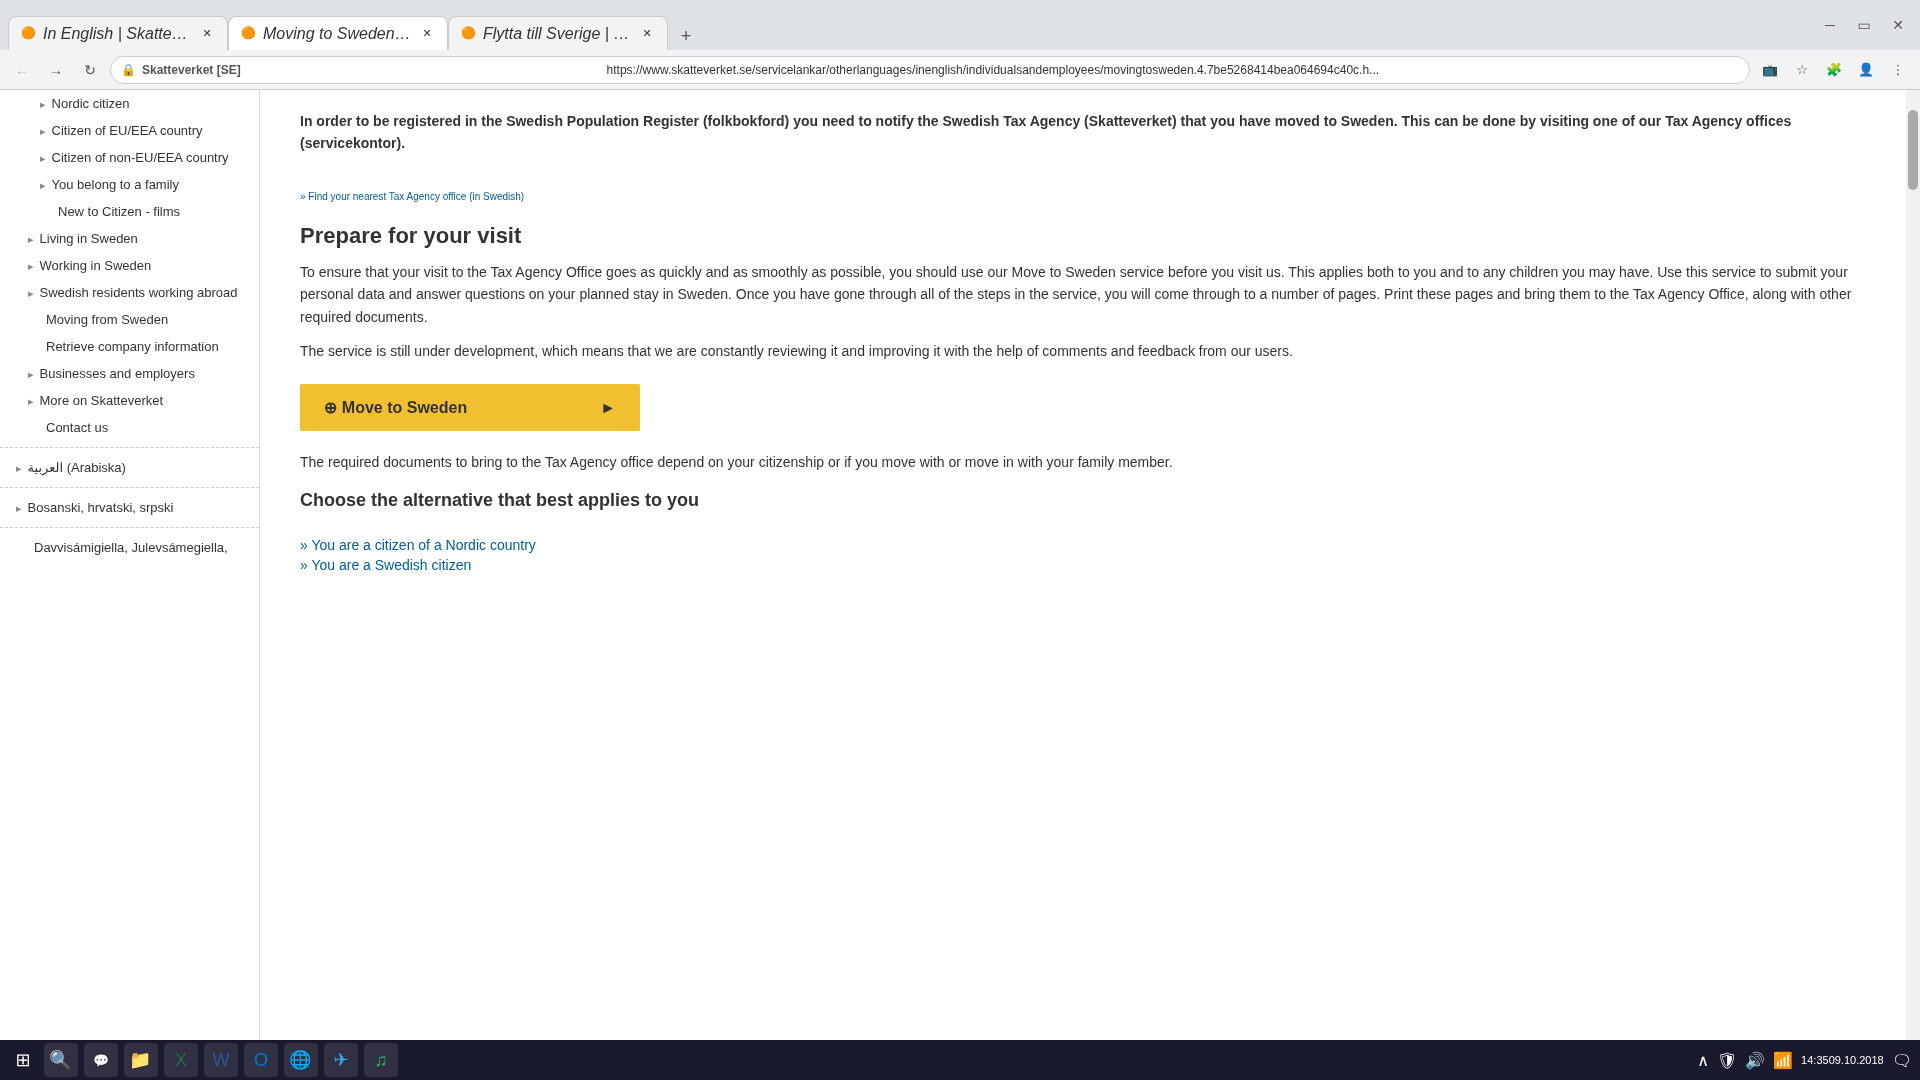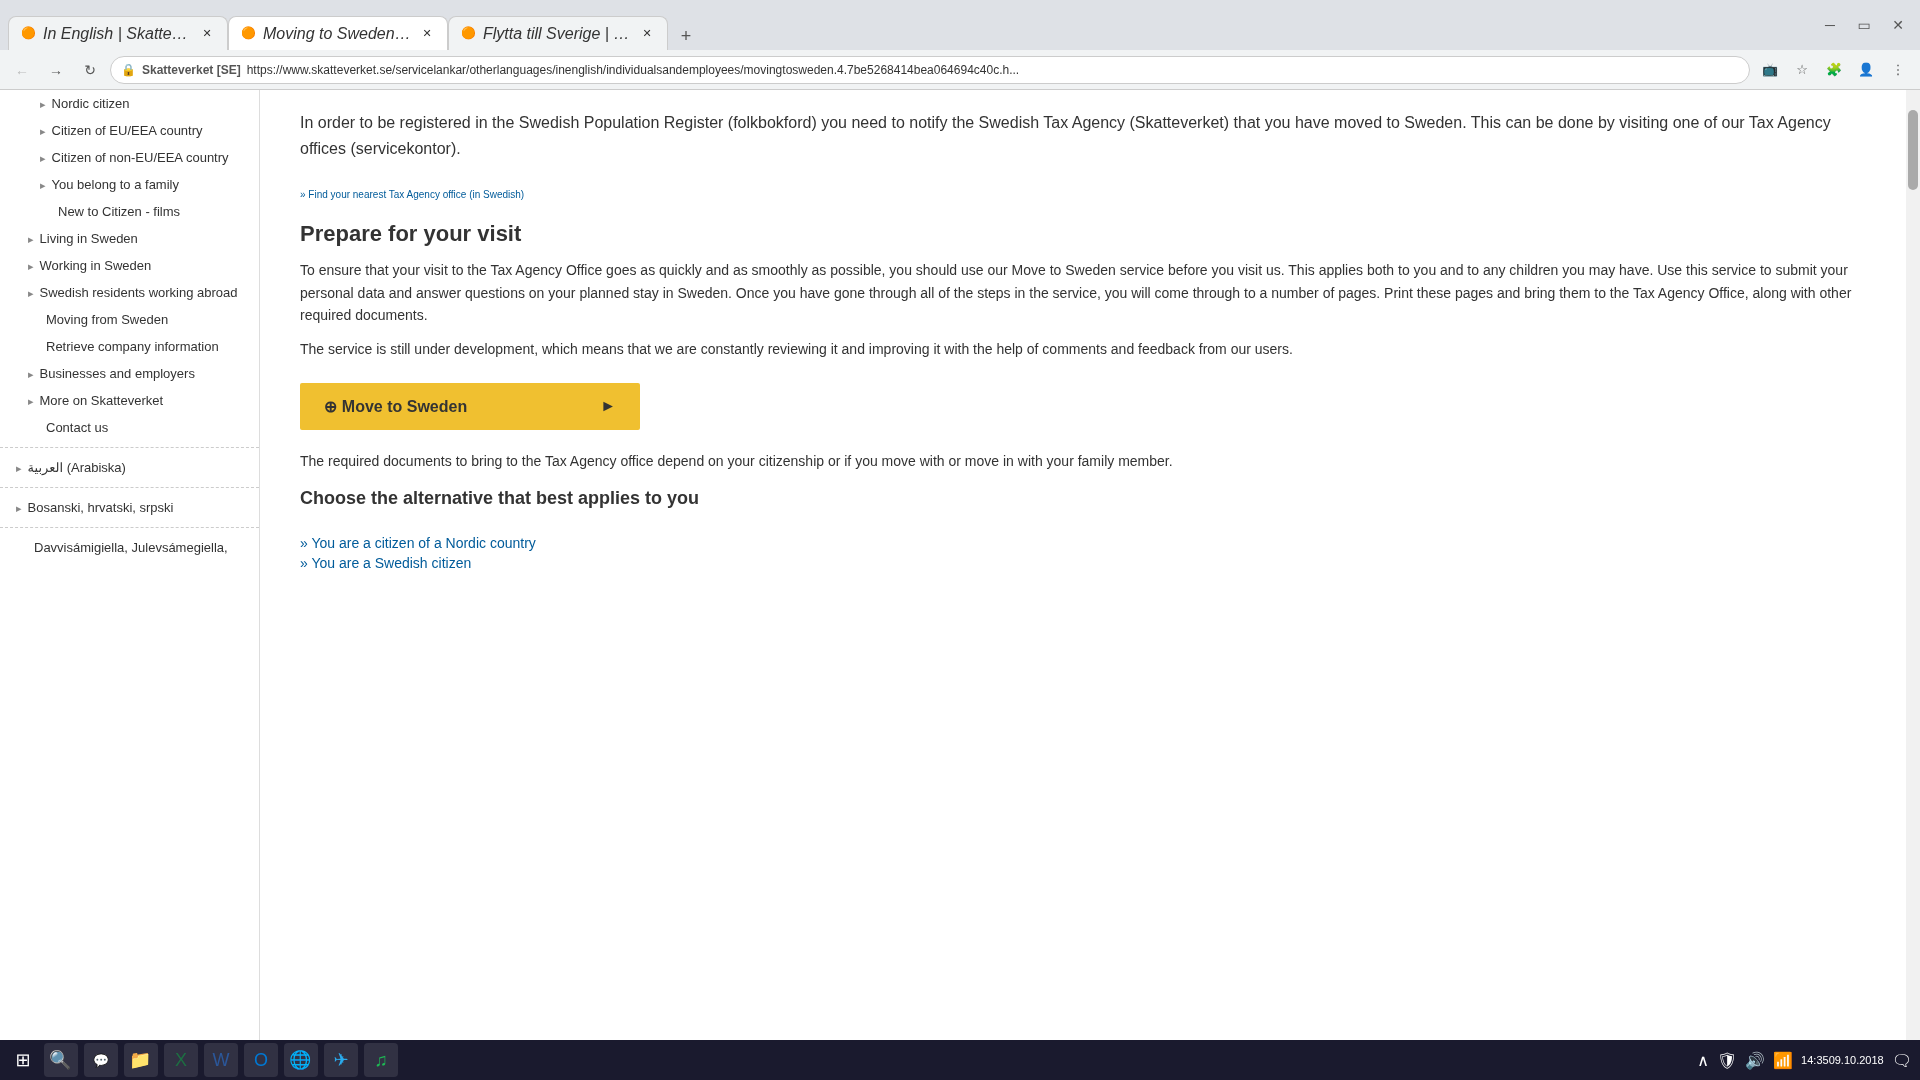--- a/index.html
+++ b/index.html
@@ -14,40 +14,40 @@
     .browser-tab-label { flex: 1; overflow: hidden; text-overflow: ellipsis; white-space: nowrap; font-size: 16px; font-style: italic; }
     .browser-tab-close { width: 16px; height: 16px; display: flex; align-items: center; justify-content: center; border-radius: 50%; font-size: 11px; cursor: pointer; }
     .tab-add { width: 28px; height: 28px; display: flex; align-items: center; justify-content: center; border-radius: 50%; font-size: 18px; color: #555; cursor: pointer; margin-left: 4px; }
 
     
     .address-bar-row { background: #f1f3f4; height: 40px; display: flex; align-items: center; padding: 0 8px; gap: 6px; border-bottom: 1px solid #ccc; }
     .nav-btn { width: 28px; height: 28px; border-radius: 50%; display: flex; align-items: center; justify-content: center; font-size: 14px; color: #555; cursor: pointer; background: none; border: none; }
     .nav-btn.disabled { color: #bbb; cursor: default; }
     .address-bar { flex: 1; height: 28px; background: #fff; border: 1px solid #ccc; border-radius: 14px; display: flex; align-items: center; padding: 0 10px; gap: 6px; font-size: 12px; }
     .address-icon { font-size: 12px; color: #555; }
-    .address-text { flex: 1; font-size: 12px; color: #333; overflow: hidden; text-overflow: ellipsis; white-space: nowrap; }
+    .address-text { flex: 1; font-size: 12px; color: #333; overflow: hidden; text-overflow: ellipsis; white-space: nowrap; text-align: center; }
     .address-bar-actions { display: flex; gap: 4px; }
     .addr-action-btn { width: 28px; height: 28px; display: flex; align-items: center; justify-content: center; border-radius: 50%; font-size: 13px; color: #555; cursor: pointer; }
 
     
     .page-layout { display: flex; height: calc(1080px - 50px - 40px - 40px); }
 
     
     .sidebar { width: 260px; flex-shrink: 0; border-right: 1px solid #ddd; overflow-y: auto; background: #fff; padding-bottom: 20px; }
     .sidebar-item { padding: 6px 16px 6px 16px; font-size: 13px; color: #333; cursor: pointer; display: flex; align-items: flex-start; gap: 6px; }
     .sidebar-item.indent1 { padding-left: 28px; }
     .sidebar-item.indent2 { padding-left: 40px; }
     .sidebar-bullet { color: #888; margin-top: 2px; font-size: 11px; flex-shrink: 0; }
     .sidebar-divider { border-top: 1px dashed #ccc; margin: 6px 0; }
 
     
     .main-content { flex: 1; overflow-y: auto; padding: 20px 40px; background: #fff; }
 
     
-    .content-intro { font-size: 16px; color: #333; line-height: 1.6; margin-bottom: 24px; }
+    .content-intro { font-size: 14px; color: #333; line-height: 1.6; margin-bottom: 32px; font-weight: bold; }
     .content-link { color: #005b9a; text-decoration: none; font-size: 10px; }
     h2 { font-size: 22px; font-weight: bold; color: #333; margin: 20px 0 12px 0; }
     h3 { font-size: 18px; font-weight: bold; color: #333; margin: 16px 0 26px 0; }
     .content-para { font-size: 14px; color: #333; line-height: 1.6; margin-bottom: 12px; }
 
     
     .move-btn { display: inline-flex; align-items: center; gap: 10px; background: #f0c030; border: none; padding: 14px 24px; font-size: 16px; font-weight: bold; color: #333; cursor: pointer; border-radius: 2px; margin: 10px 0 20px 0; width: 340px; justify-content: space-between; }
 
     .section-link { color: #005b9a; text-decoration: none; font-size: 14px; display: block; margin: 4px 0; }
 

